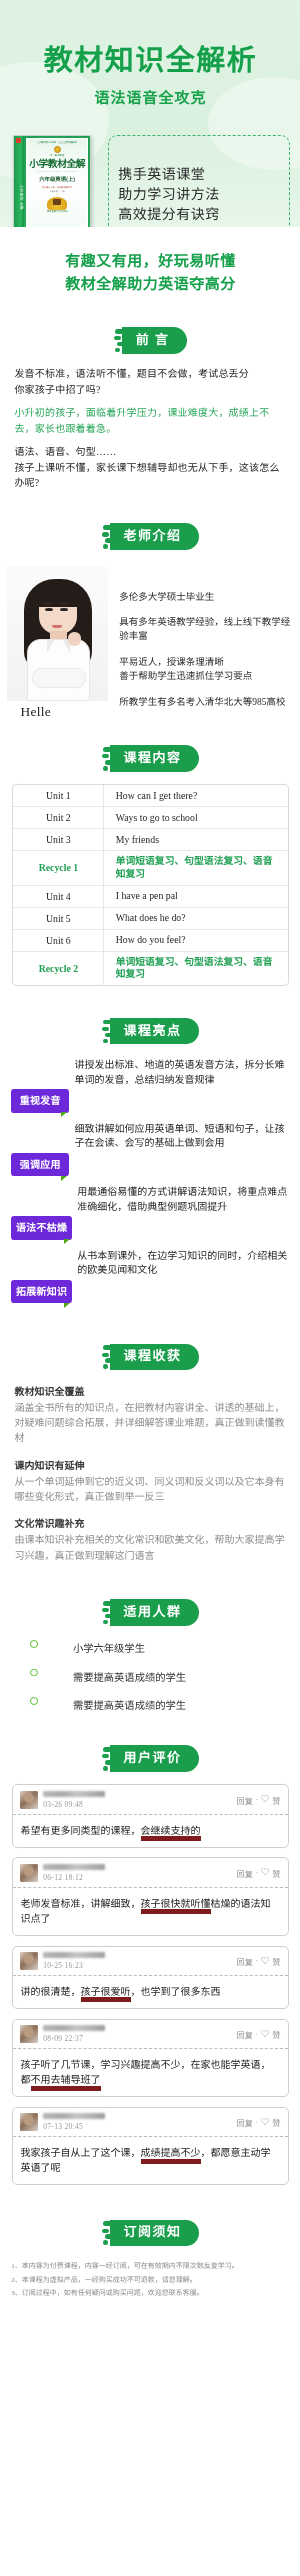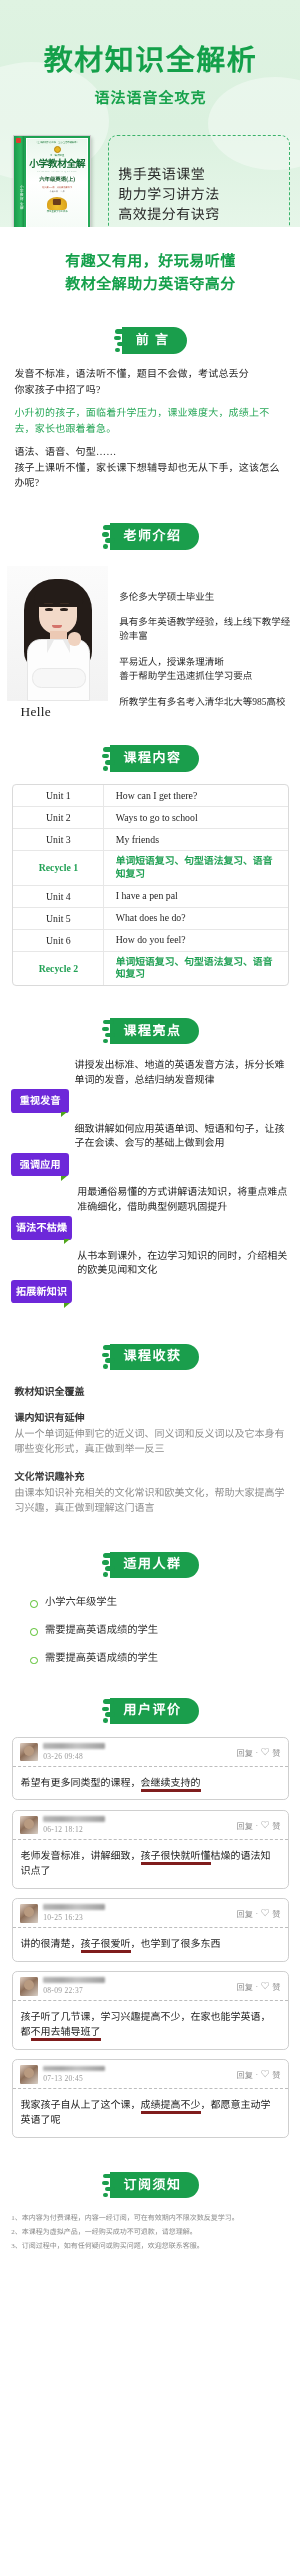--- a/index.html
+++ b/index.html
@@ -290,21 +290,21 @@
     font-size: 10px; line-height: 1.46; color: #262626;
   }
 
   
   .gain { padding: 0 14.4px; margin-bottom: 11.3px; }
   .gain h4 { font-size: 10px; color: #3a3a3a; font-weight: bold; margin-bottom: 2.1px; }
   .gain p { font-size: 10px; color: #8d8d8d; line-height: 1.52; }
 
   
   .aud-list { padding: 2.1px 14.4px 0 30px; }
-  .aud-item { display: flex; align-items: flex-end; margin-bottom: 13.4px; }
+  .aud-item { display: flex; align-items: flex-start; margin-bottom: 13.4px; gap: 28px; }
   .aud-ring {
     width: 7.7px; height: 7.7px; border: 1.3px solid #55bf2a; border-radius: 50%;
     flex: none; margin-right: 7.2px;
   }
   .aud-item span.label { font-size: 10.3px; color: #2f2f2f; }
 
   
   .reviews { padding: 0 12.4px; }
   .review {
     border: 0.5px solid #cfcfcf;
@@ -334,21 +334,21 @@
   .rv-actions {
     display: flex; align-items: center; gap: 2.6px;
     font-size: 8.2px; color: #8e8e8e; padding-right: 1px;
   }
   .rv-heart { font-size: 8.8px; color: #8e8e8e; line-height: 1; }
   .rv-body {
     border-top: 0.5px dashed #bdbdbd;
     padding: 8.2px 7.2px 9.3px;
     font-size: 10px; line-height: 1.5; color: #232323;
   }
-  .rv-body .ul { border-bottom: 3px solid #7f1d1d; padding-bottom: 0.5px; }
+  .rv-body .ul { border-bottom: 5px solid #7f1d1d; padding-bottom: 0.5px; }
 
   
   .notice { padding: 1px 11.3px 20.6px; }
   .notice p {
     font-size: 7px; line-height: 1.75; color: #8a8a8a; margin-bottom: 1.5px;
   }
   .spacer-40 { height: 20.6px; }
   .spacer-26 { height: 13.4px; }
   .spacer-16 { height: 8.2px; }
 </style>
@@ -554,20 +554,21 @@
           <i class="d3"></i>
           <i class="d4"></i>
       </div>
       <div class="pill">课程收获</div>
     </div>
   </div>
 
   <div id="gains-list">
       <div class="gain">
         <h4>教材知识全覆盖</h4>
+        <p>涵盖全书所有的知识点，在把教材内容讲全、讲透的基础上，对疑难问题综合拓展，并详细解答课业难题，真正做到读懂教材</p>
       </div>
       <div class="gain">
         <h4>课内知识有延伸</h4>
         <p>从一个单词延伸到它的近义词、同义词和反义词以及它本身有哪些变化形式，真正做到举一反三</p>
       </div>
       <div class="gain">
         <h4>文化常识趣补充</h4>
         <p>由课本知识补充相关的文化常识和欧美文化，帮助大家提高学习兴趣，真正做到理解这门语言</p>
       </div>
     </div>

